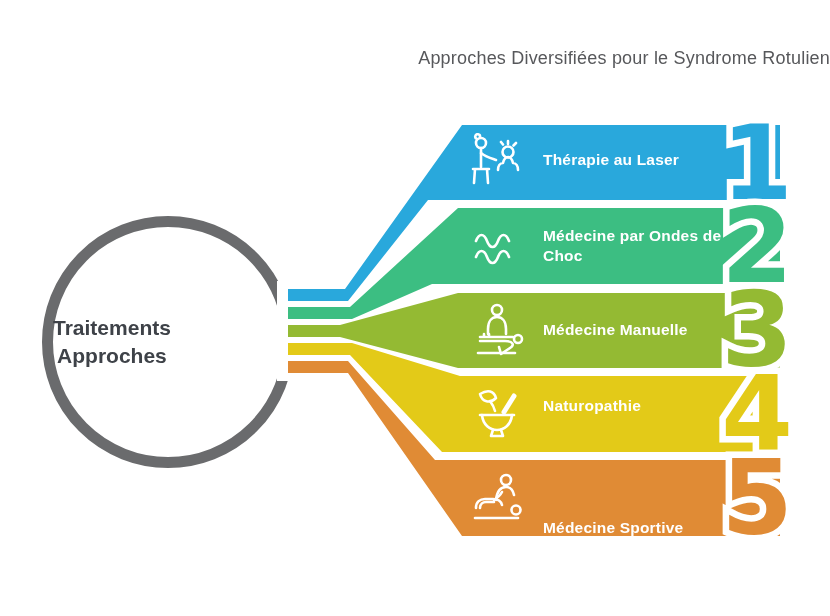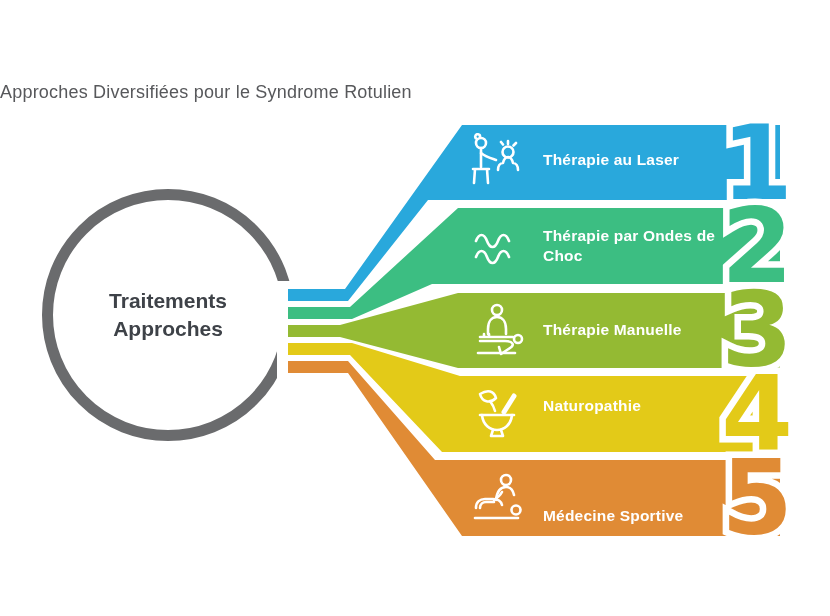--- a/index.html
+++ b/index.html
@@ -1,27 +1,27 @@
 <!DOCTYPE html>
 <html><head>
 <meta charset="utf-8">
 <style>
   html,body{margin:0;padding:0;background:#ffffff;}
   .canvas{
     position:relative;width:830px;height:616px;background:#ffffff;overflow:hidden;
     font-family:"Liberation Sans", sans-serif;
   }
   .title{
-    position:absolute;left:0;top:48px;width:830px;text-align:left;
-    font-size:18px;font-weight:500;color:#57585b;letter-spacing:.2px;margin-top:34px;
+    position:absolute;left:0;top:48px;width:830px;text-align:right;
+    font-size:18px;font-weight:500;color:#57585b;letter-spacing:.2px;
   }
   .hub{
-    position:absolute;left:42px;top:189px;width:230px;height:230px;
+    position:absolute;left:42px;top:216px;width:230px;height:230px;
     border:11px solid #6a6b6d;border-radius:50%;
-    display:flex;align-items:center;justify-content:center;background:#ffffff;
+    display:flex;align-items:center;background:#ffffff;
   }
   .hub-label{
     text-align:center;font-size:21px;font-weight:700;color:#3e4248;line-height:1.32;
   }
   svg.fan{position:absolute;left:0;top:0;}
   .band-label{
     position:absolute;left:543px;width:195px;display:flex;align-items:center;
     color:#ffffff;font-size:15.5px;font-weight:600;line-height:1.3;letter-spacing:.2px;
   }
   .band-icon{position:absolute;left:468px;width:58px;height:58px;}
@@ -76,39 +76,39 @@
     <span class="fill" style="color: rgb(41, 168, 220);">1</span>
   </div>
 
   <div class="band-icon" style="top:217px">
     <svg width="58" height="58" viewBox="0 0 58 58" fill="none" stroke="#ffffff" stroke-width="2.6" stroke-linecap="round" stroke-linejoin="round">
       <path d="M8,24 c3,-8 8,-8 11,0 c3,8 8,8 11,0 c3,-8 8,-8 11,0"></path>
       <path d="M8,40 c3,-8 8,-8 11,0 c3,8 8,8 11,0 c3,-8 8,-8 11,0"></path>
     </svg>
   </div>
   <div class="band-label" style="top:208px;height:76px">
-    <span>Thérapie par Ondes de Choc</span>
+    <span>Médecine par Ondes de Choc</span>
   </div>
   <div class="num" style="top:193px">
     <span class="stroke">2</span>
     <span class="fill" style="color: rgb(60, 190, 130);">2</span>
   </div>
 
   <div class="band-icon" style="top:301px">
     <svg width="58" height="58" viewBox="0 0 58 58" fill="none" stroke="#ffffff" stroke-width="2.6" stroke-linecap="round" stroke-linejoin="round">
       <circle cx="29" cy="9" r="5"></circle>
       <path d="M20,33 v-5 c0,-8 4,-12 9,-12 c5,0 9,4 9,12 v5"></path>
       <path d="M12,36 H45 M16,33 v3 M21,33 v3"></path>
       <circle cx="50" cy="38" r="4"></circle>
       <path d="M12,40 H37 c8,0 10,4 5,7 l-9,6 l-2,-7"></path>
       <path d="M10,52 H47"></path>
     </svg>
   </div>
   <div class="band-label" style="top:293px;height:75px">
-    <span>Thérapie Manuelle</span>
+    <span>Médecine Manuelle</span>
   </div>
   <div class="num" style="top:277px">
     <span class="stroke">3</span>
     <span class="fill" style="color: rgb(148, 186, 51);">3</span>
   </div>
 
   <div class="band-icon" style="top:385px">
     <svg width="58" height="58" viewBox="0 0 58 58" fill="none" stroke="#ffffff" stroke-width="2.6" stroke-linecap="round" stroke-linejoin="round">
       <path d="M12,9 c8,-5 14,-3 16,4 c-6,6 -14,4 -16,-4 z"></path>
       <path d="M22,16 c3,4 4,6 5,10"></path>
@@ -130,21 +130,21 @@
     <svg width="58" height="58" viewBox="0 0 58 58" fill="none" stroke="#ffffff" stroke-width="2.6" stroke-linecap="round" stroke-linejoin="round">
       <circle cx="38" cy="11" r="5"></circle>
       <path d="M28,31 c1,-9 5,-13 10,-13 c4,0 7,3 8,8"></path>
       <path d="M34,23 c-2,4 -5,6 -8,8"></path>
       <path d="M8,39 c0,-6 4,-9 9,-9 h8 c5,0 8,2 9,6"></path>
       <path d="M12,39 c0,-4 3,-6 6,-6 h8"></path>
       <circle cx="48" cy="41" r="4.5"></circle>
       <path d="M7,49 H50"></path>
     </svg>
   </div>
-  <div class="band-label" style="top:468px;height:96px">
+  <div class="band-label" style="top:480px;height:96px">
     <span>Médecine Sportive</span>
   </div>
   <div class="num" style="top:445px">
     <span class="stroke">5</span>
     <span class="fill" style="color: rgb(224, 139, 53);">5</span>
   </div>
 
 </div>
 
 </body></html>

